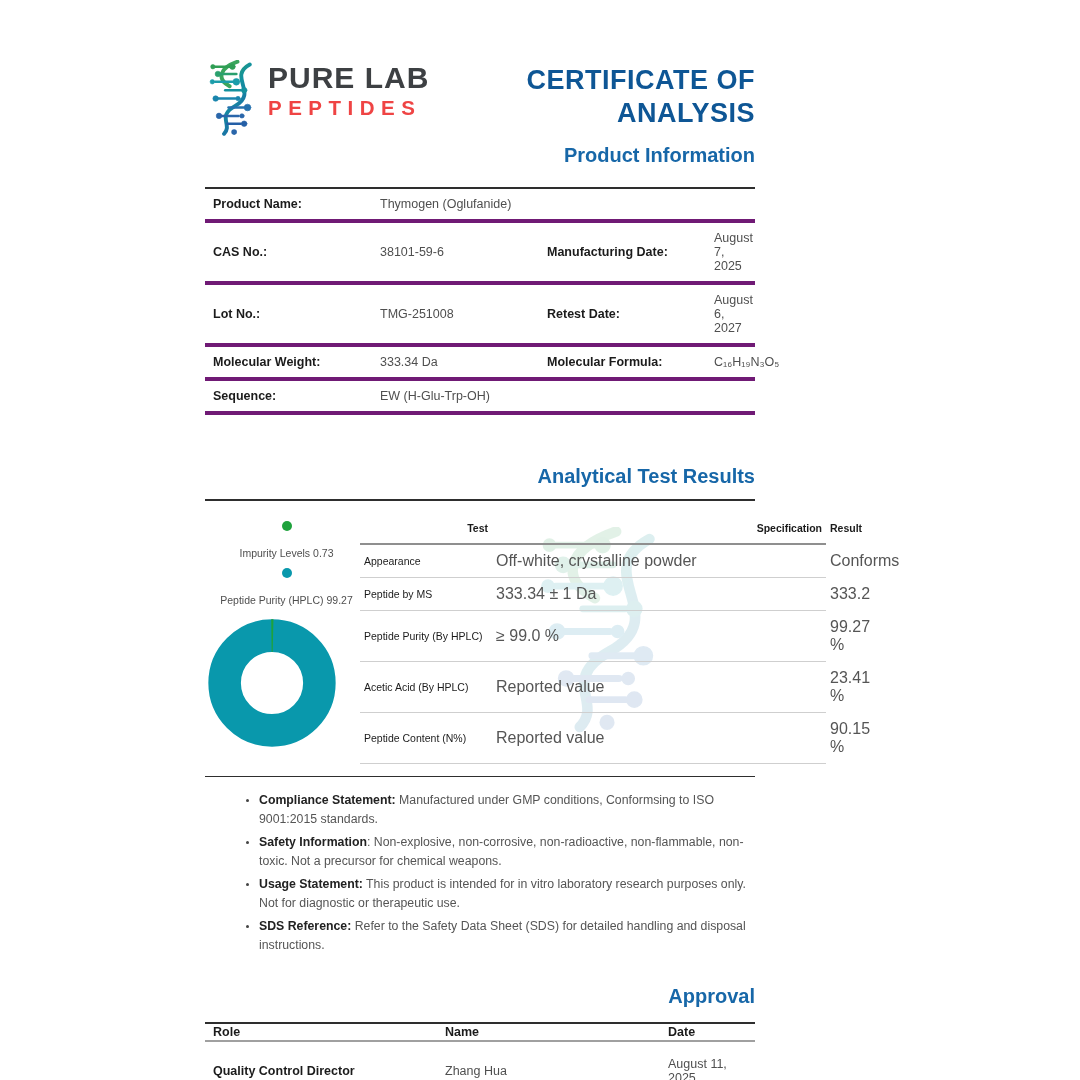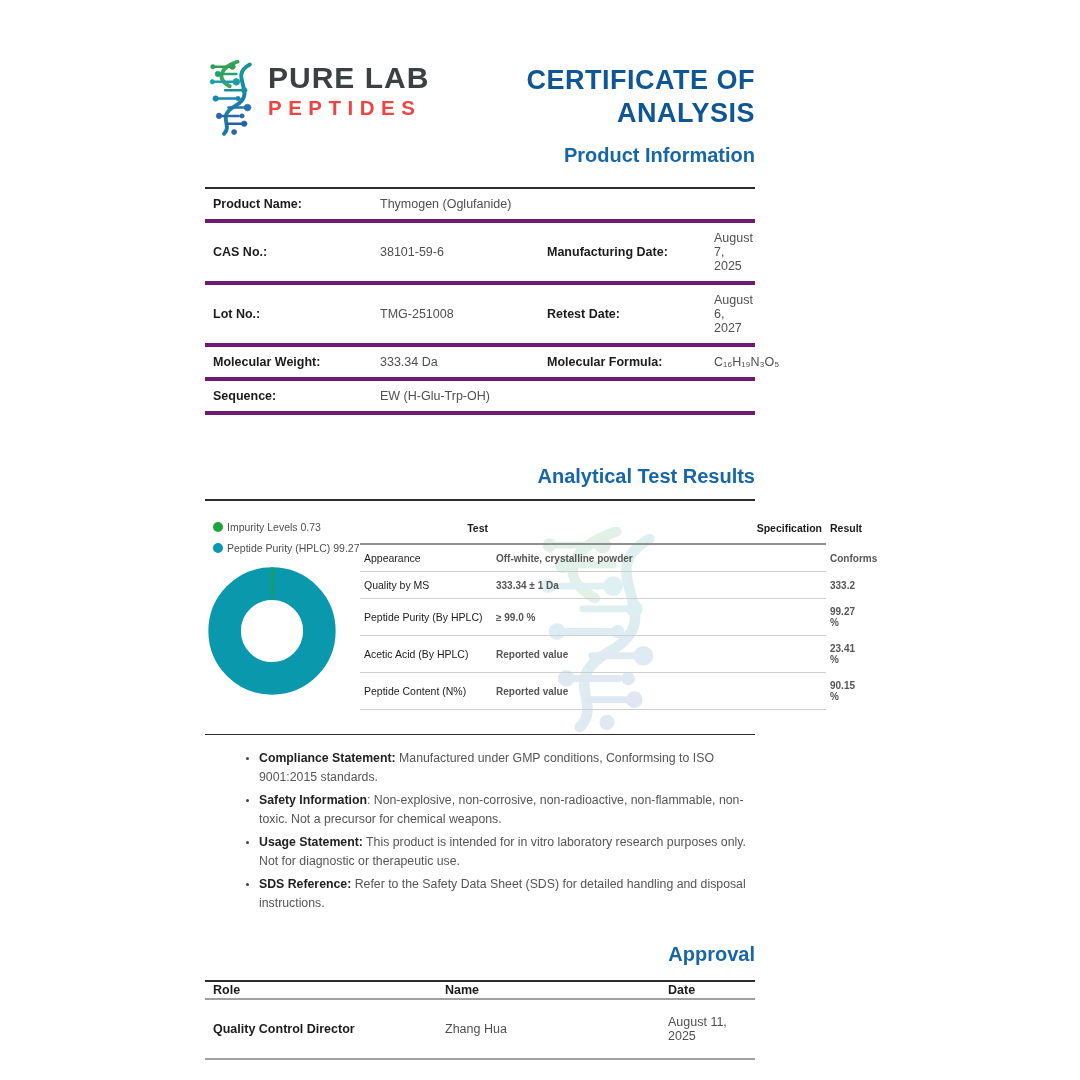--- a/index.html
+++ b/index.html
@@ -33,28 +33,28 @@
   .pi-table td { padding:8px 8px; font-size:12.5px; height:29px; vertical-align:middle; }
   .pi-table td.lbl { font-weight:700; color:#1b1b1b; }
   .pi-table td.val { color:#4f4f4f; }
 
   
   .atr-heading { margin-top:50px; }
   .atr-rule { margin-top:11px; }
   .atr-body { margin-top:16px; display:flex; position:relative; min-height:205px; }
   .atr-left { width:155px; flex:0 0 155px; }
   .legend { padding:4px 0 0 8px; }
-  .legend-item { display:flex; align-items:center; gap:4px; margin-bottom:9px; }
+  .legend-item { display:flex; align-items:center; gap:16px; margin-bottom:9px;flex-direction:column; }
   .legend-dot { width:10px; height:10px; border-radius:50%; flex:0 0 10px; }
   .legend-label { font-size:10.5px; color:#4f4f4f; }
   .donut-wrap { margin-top:10px; }
   .atr-right { flex:1; position:relative; z-index:1; }
   .test-table th { font-size:10.5px; font-weight:700; color:#1b1b1b; text-align:right;
                    padding:5px 4px 9px 4px; border-bottom:2px solid #8f8f8f; }
-  .test-table td { font-size:10px; padding:7px 4px; border-bottom:1px solid #cfcfcf; vertical-align:middle;font-weight:bold; }
+  .test-table td { font-size:16px; padding:7px 4px; border-bottom:1px solid #cfcfcf; vertical-align:middle; }
   .test-table td.t { font-size:10.5px; font-weight:400; color:#1b1b1b; }
   .test-table td.s, .test-table td.r { color:#555; }
   .watermark { position:absolute; right:75px; top:10px; opacity:0.14; z-index:0; pointer-events:none; }
 
   
   .qa-heading { margin-top:62px; }
   .qa-rule { margin-top:12px; border-top:1.5px solid #2e2e2e; }
   .qa-list { margin-top:14px; padding-left:22px; }
   .qa-list li { font-size:12.3px; line-height:1.55; margin-bottom:4px; color:#555;margin-left:32px; }
   .qa-list li::marker { color:#444; font-size:10px; }
@@ -228,21 +228,21 @@
             <th>Result</th>
           </tr>
         </thead>
         <tbody>
           <tr>
             <td class="t">Appearance</td>
             <td class="s">Off-white, crystalline powder</td>
             <td class="r">Conforms</td>
           </tr>
           <tr>
-            <td class="t">Quality by MS</td>
+            <td class="t">Peptide by MS</td>
             <td class="s">333.34 ± 1 Da</td>
             <td class="r">333.2</td>
           </tr>
           <tr>
             <td class="t">Peptide Purity (By HPLC)</td>
             <td class="s">≥ 99.0 %</td>
             <td class="r">99.27 %</td>
           </tr>
           <tr>
             <td class="t">Acetic Acid (By HPLC)</td>

